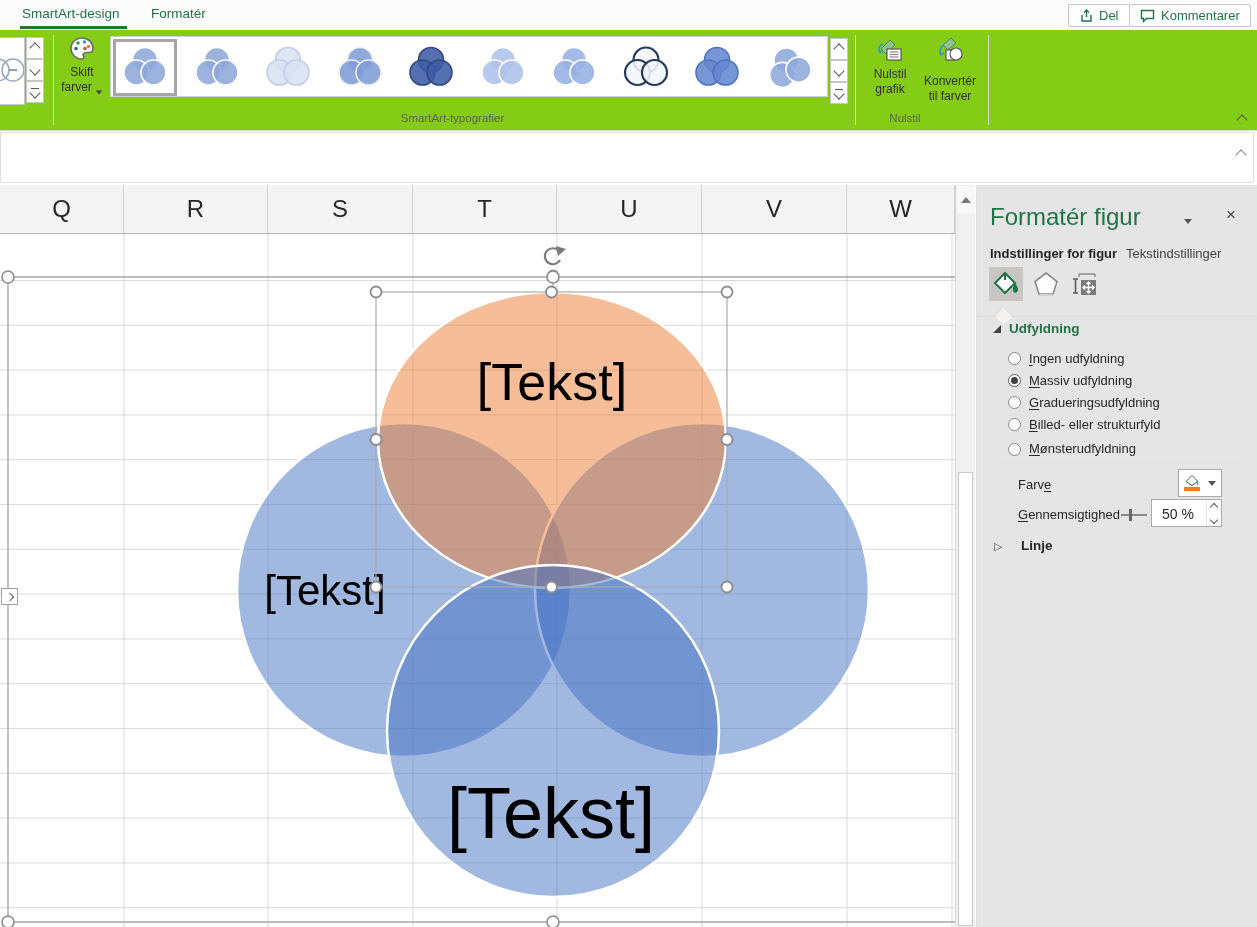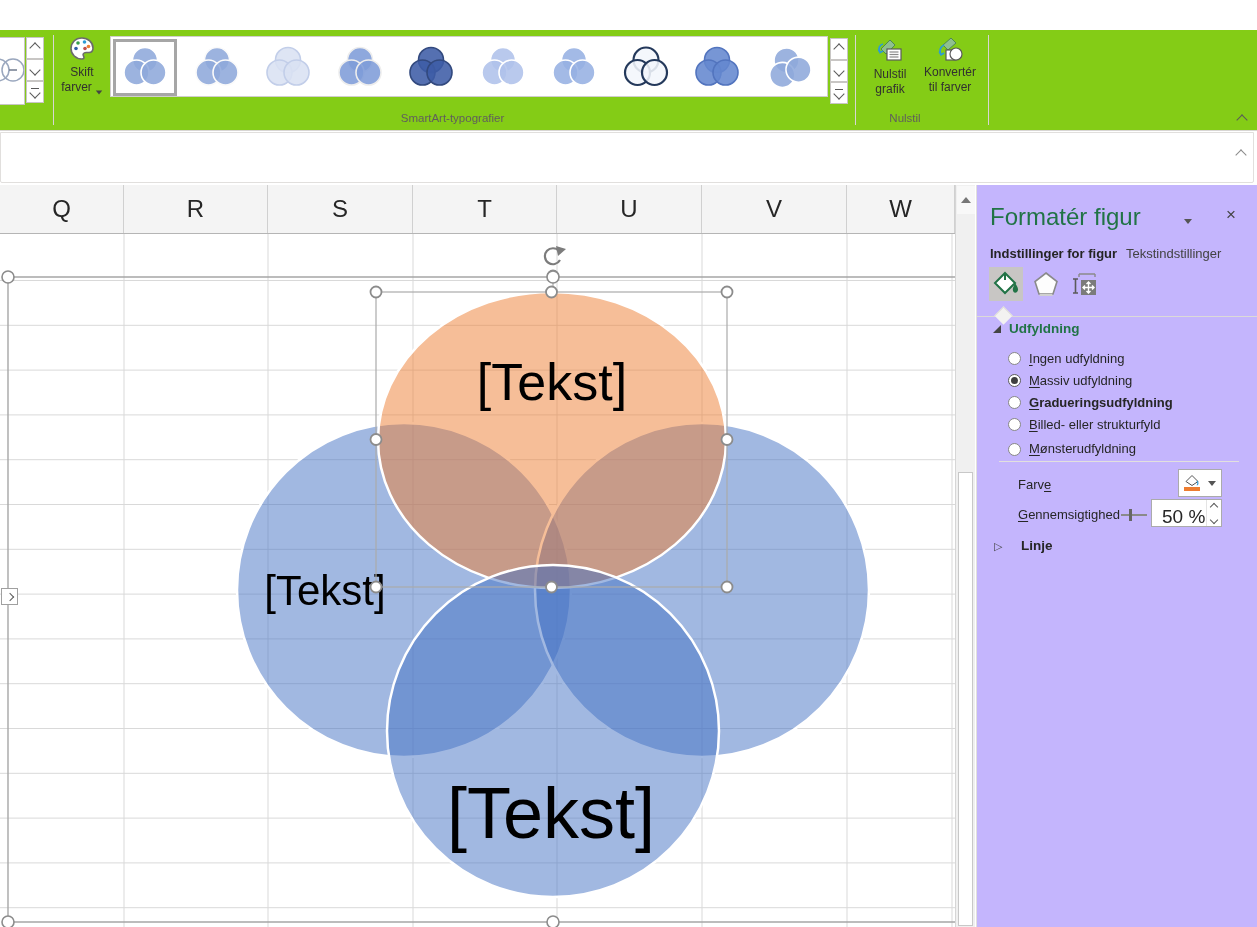--- a/index.html
+++ b/index.html
@@ -57,21 +57,21 @@
 
   
   .vscroll{position:absolute;left:955px;top:185px;width:20px;height:742px;background:#f0f0f0;
            border-left:1px solid #d6d6d6;box-sizing:border-box;}
   .vs-btn{position:absolute;left:1px;top:1px;width:18px;height:28px;background:#f8f8f8;
           display:flex;align-items:center;justify-content:center;}
   .vs-thumb{position:absolute;left:2px;top:287px;width:15px;height:454px;background:#fff;
             border:1px solid #c8c8c8;box-sizing:border-box;}
 
   
-  .panel{position:absolute;left:976px;top:185px;width:281px;height:742px;background:#c4b5fd;
+  .panel{position:absolute;left:976px;top:185px;width:281px;height:742px;background:#e5e5e5;
          border-left:1px solid #e1dfdd;box-sizing:border-box;font-size:13px;}
   .panel-title{position:absolute;left:13px;top:18px;font-size:24px;color:#217346;}
   .ptab{position:absolute;top:61px;font-size:13px;color:#424242;}
   .ptab.active{font-weight:700;color:#242424;}
   .iconbtn{position:absolute;width:34px;height:34px;display:flex;align-items:center;
            justify-content:center;box-sizing:border-box;}
   .iconbtn.sel{background:#c8c6c4;}
   .notchline{position:absolute;left:0px;top:131px;width:281px;height:1px;background:#dcdad8;}
   .notch{position:absolute;left:20px;top:124px;width:12px;height:12px;background:#f3f2f1;
          border-left:1px solid #dcdad8;border-top:1px solid #dcdad8;transform:rotate(45deg);}
@@ -86,32 +86,51 @@
   .radio.checked::after{content:"";position:absolute;left:2px;top:2px;width:7px;height:7px;
          border-radius:50%;background:#3f3f3f;}
   .rlabel{font-size:13px;color:#262626;white-space:nowrap;}
   u{text-decoration:underline;text-underline-offset:2px;}
   .pdivider{position:absolute;left:22px;width:240px;height:1px;background:#e2e0de;}
   .farvebtn{position:absolute;left:201px;top:284px;width:44px;height:28px;background:#fff;
             border:1px solid #ababab;box-sizing:border-box;display:flex;align-items:center;
             justify-content:space-between;padding:0 5px;}
   .spinbox{position:absolute;left:174px;top:314px;width:71px;height:28px;background:#fff;
            border:1px solid #ababab;box-sizing:border-box;}
-  .spinval{position:absolute;left:10px;top:6px;font-size:19px;color:#262626;}
+  .spinval{position:absolute;left:10px;top:6px;font-size:14px;color:#262626;}
   .spin-arrows{position:absolute;right:0;top:0;width:14px;height:26px;border-left:1px solid #e4e4e4;}
   .spin-arrows .chev{width:5px;height:5px;border-width:1.3px;}
   .slider-track{position:absolute;left:144px;top:329px;width:26px;height:2px;background:#8a8a8a;}
   .slider-thumb{position:absolute;left:152px;top:324px;width:3px;height:12px;background:#666;}
   .closex{font-size:17px;color:#444;line-height:1;}
 </style>
 </head>
 <body>
 
 <div class="app">
 
+  <div class="tabrow">
+    <span class="rtab" style="left:22px;">SmartArt-design</span>
+    <div class="rtab-underline" style="left:20px;width:107px;"></div>
+    <span class="rtab" style="left:151px;">Formatér</span>
+
+    <div class="topbtn" style="left:1068px;">
+      <svg width="14" height="14" viewBox="0 0 14 14">
+        <path d="M3 6 v6 h9 v-6" fill="none" stroke="#217346" stroke-width="1.4"></path>
+        <path d="M7.5 8 V1.5 M5 3.5 L7.5 1 L10 3.5" fill="none" stroke="#217346" stroke-width="1.4"></path>
+      </svg>
+      <span>Del</span>
+    </div>
+    <div class="topbtn" style="left:1129px;">
+      <svg width="15" height="14" viewBox="0 0 15 14">
+        <path d="M1.5 1.5 h12 v8 h-7 l-3 3 v-3 h-2 z" fill="none" stroke="#217346" stroke-width="1.4"></path>
+      </svg>
+      <span>Kommentarer</span>
+    </div>
+  </div>
 
   <div class="ribbon">
 
     <div class="abs" style="left:0;top:7px;width:24px;height:66px;background:#fff;border:1px solid #c8c6c4;border-left:none;overflow:hidden;">
       <svg width="24" height="66" viewBox="0 0 24 66">
         <circle cx="-2" cy="32" r="11" fill="none" stroke="#9aa7be" stroke-width="1.5"></circle>
         <circle cx="13" cy="32" r="11" fill="none" stroke="#9aa7be" stroke-width="1.5"></circle>
         <line x1="9" y1="32" x2="17" y2="32" stroke="#707b8e" stroke-width="1.5"></line>
       </svg>
     </div>
@@ -264,21 +283,21 @@
       <span>grafik</span>
     </div>
     <div class="btn2line" style="left:918px;top:5px;width:64px;">
       <svg width="30" height="30" viewBox="0 0 30 30">
         <path d="M8 10 L16 3 L21 8 L13 15 Z" fill="#8fc08f" stroke="#4e8a4e" stroke-width="1"></path>
         <path d="M9 10 C5 12 4 16 6 19" fill="none" stroke="#2e9bd6" stroke-width="1.8"></path>
         <path d="M4.2 16.5 L6 19.8 L9.2 18" fill="none" stroke="#2e9bd6" stroke-width="1.6"></path>
         <rect x="11" y="15" width="10" height="10" fill="#fff" stroke="#5a5a5a" stroke-width="1.2"></rect>
         <circle cx="21" cy="19" r="6" fill="#fff" stroke="#5a5a5a" stroke-width="1.2"></circle>
       </svg>
-      <span style="margin-top:0;">Konvertér</span>
+      <span style="margin-top:9px;">Konvertér</span>
       <span>til farver</span>
     </div>
     <div class="grp-label" style="left:870px;width:70px;">Nulstil</div>
     <div class="grp-divider" style="left:988px;"></div>
 
     <div class="abs" style="left:1238px;top:80px;"><span class="chev up"></span></div>
   </div>
 
   <div class="formulabar">
     <div class="abs" style="right:8px;top:12px;"><span class="chev up" style="border-color:#8a8a8a;"></span></div>
@@ -409,21 +428,21 @@
 
     <div id="fillOptions">
         <div class="radio-row" style="top: 163px;">
           <span class="radio"></span>
           <span class="rlabel"><u>I</u>ngen udfyldning</span>
         </div>
         <div class="radio-row" style="top: 185px;">
           <span class="radio checked"></span>
           <span class="rlabel"><u>M</u>assiv udfyldning</span>
         </div>
-        <div class="radio-row" style="top: 207px; font-weight: bold;">
+        <div class="radio-row" style="top: 207px;">
           <span class="radio"></span>
           <span class="rlabel"><u>G</u>radueringsudfyldning</span>
         </div>
         <div class="radio-row" style="top: 229px;">
           <span class="radio"></span>
           <span class="rlabel"><u>B</u>illed- eller strukturfyld</span>
         </div>
         <div class="radio-row" style="top: 251px; align-items: flex-end;">
           <span class="radio"></span>
           <span class="rlabel"><u>M</u>ønsterudfyldning</span>

